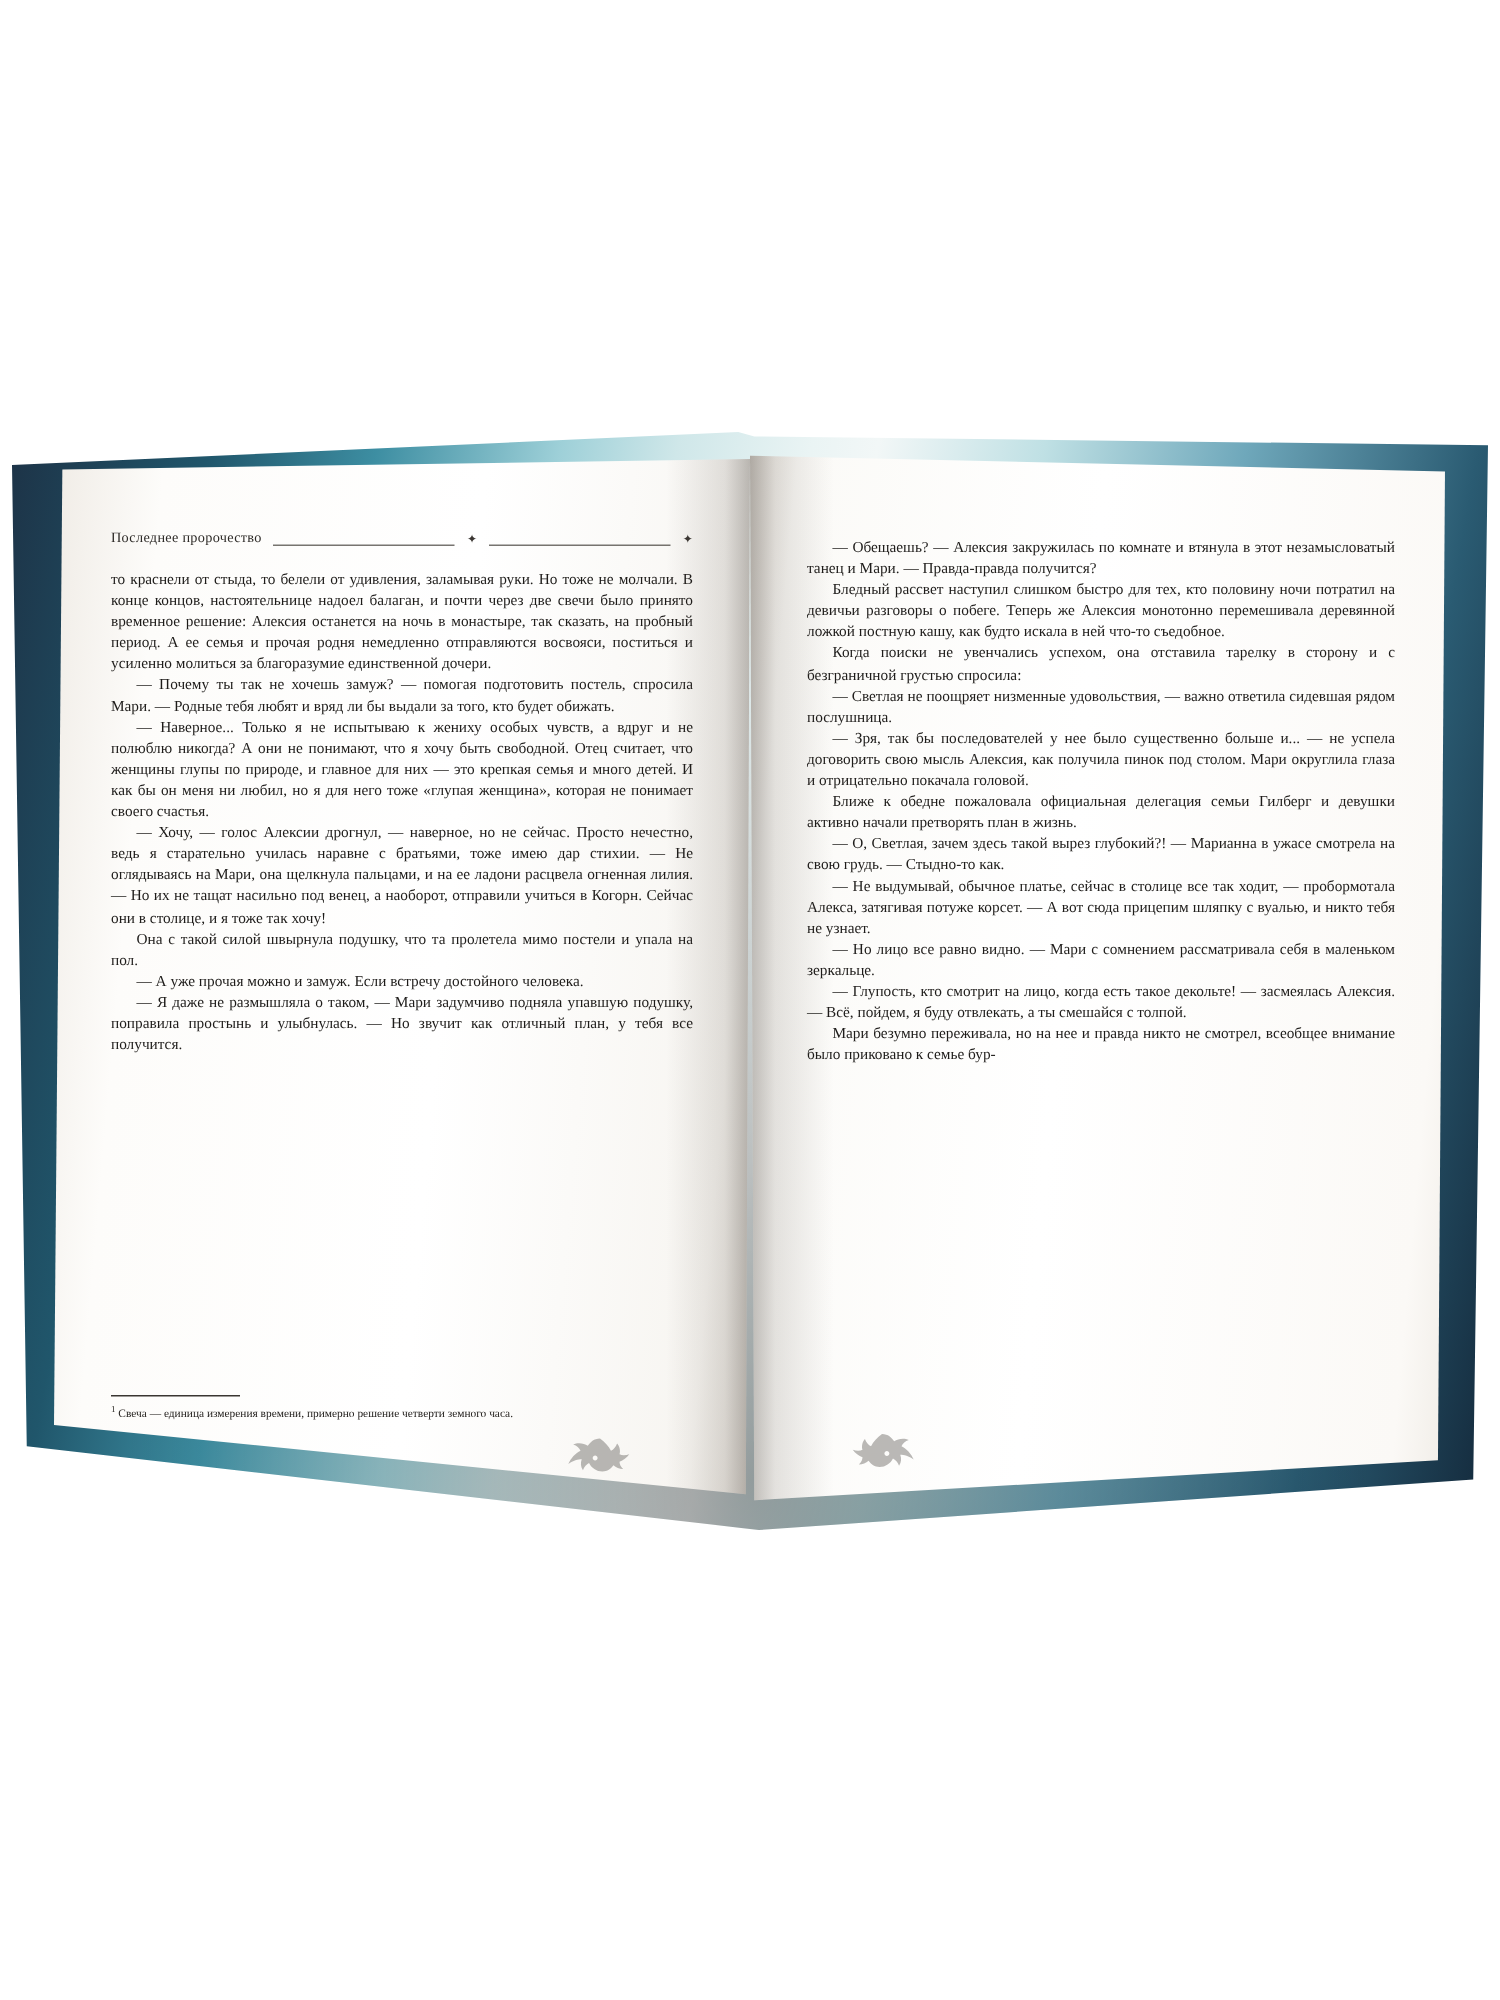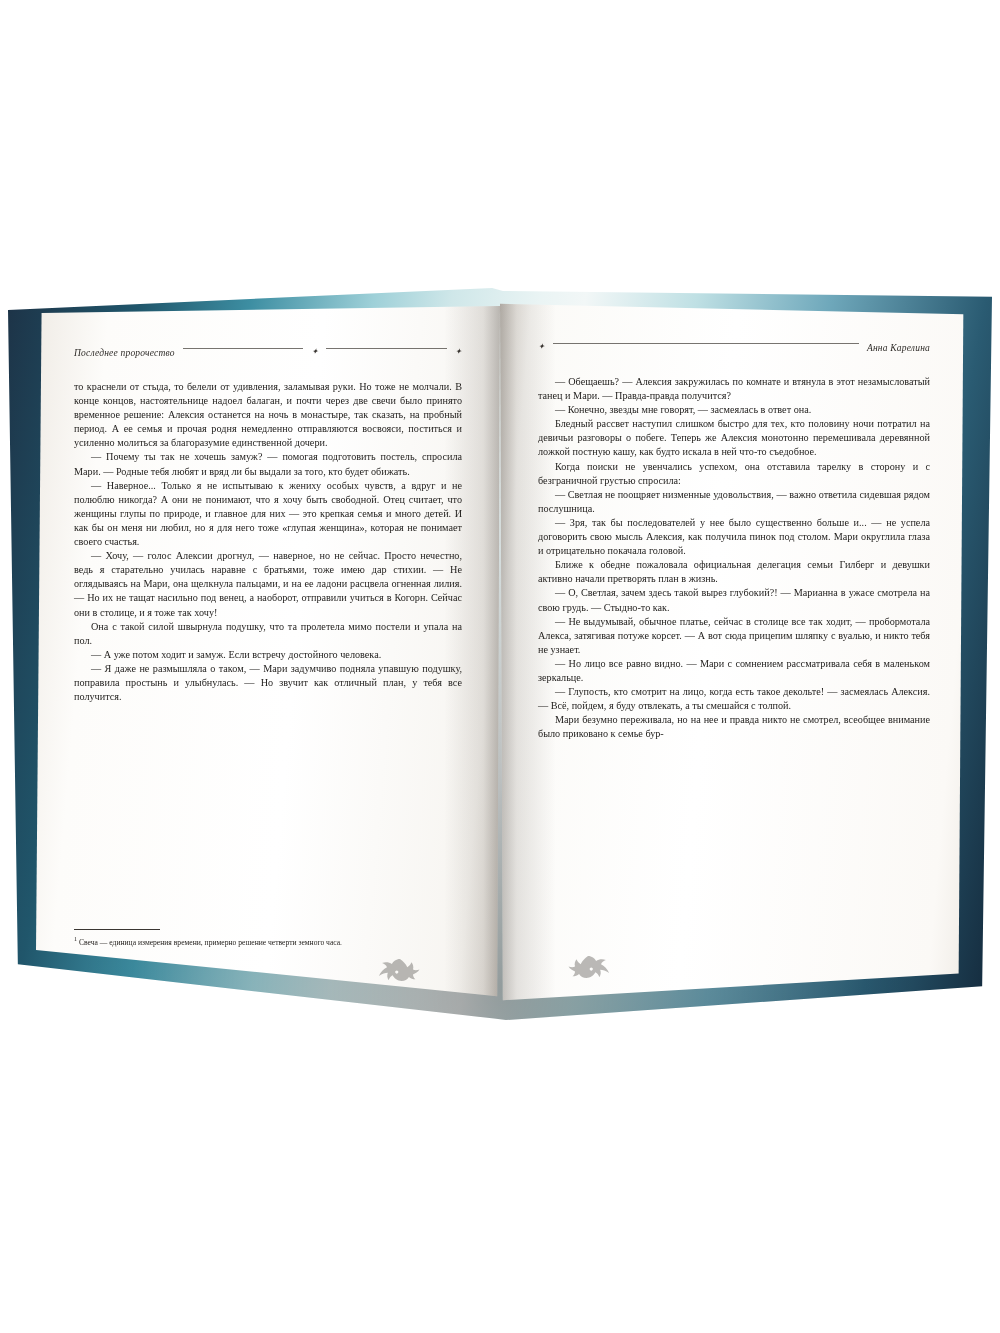--- a/index.html
+++ b/index.html
@@ -84,27 +84,26 @@
   .page-inner {
     position: absolute;
     inset: 0;
     padding: 42px 38px 30px 38px;
     box-sizing: border-box;
   }
 
   
   .runhead {
     display: flex;
-    align-items: flex-start;
+    align-items: flex-end;
     gap: 8px;
     font-size: 9.5px;
     letter-spacing: 0.2px;
     color: #2d2a27;
     height: 16px;
-    font-style: italic;
   }
   .runhead .rule {
     flex: 1;
     height: 1px;
     background: #4a4540;
     opacity: 0.75;
   }
   .runhead .orn {
     font-size: 8px;
     color: #3a3632;
@@ -181,21 +180,21 @@
           <span class="rule"></span>
           <span class="orn">✦</span>
         </div>
 
         <div class="body">
           <p>то краснели от стыда, то белели от удивления, заламывая руки. Но тоже не молчали. В конце концов, настоятельнице надоел балаган, и почти через две свечи было принято временное решение: Алексия останется на ночь в монастыре, так сказать, на пробный период. А ее семья и прочая родня немедленно отправляются восвояси, поститься и усиленно молиться за благоразумие единственной дочери.</p>
           <p class="ind">— Почему ты так не хочешь замуж? — помогая подготовить постель, спросила Мари. — Родные тебя любят и вряд ли бы выдали за того, кто будет обижать.</p>
           <p class="ind">— Наверное... Только я не испытываю к жениху особых чувств, а вдруг и не полюблю никогда? А они не понимают, что я хочу быть свободной. Отец считает, что женщины глупы по природе, и главное для них — это крепкая семья и много детей. И как бы он меня ни любил, но я для него тоже «глупая женщина», которая не понимает своего счастья.</p>
           <p class="ind">— Хочу, — голос Алексии дрогнул, — наверное, но не сейчас. Просто нечестно, ведь я старательно училась наравне с братьями, тоже имею дар стихии. — Не оглядываясь на Мари, она щелкнула пальцами, и на ее ладони расцвела огненная лилия. — Но их не тащат насильно под венец, а наоборот, отправили учиться в Когорн. Сейчас они в столице, и я тоже так хочу!</p>
           <p class="ind">Она с такой силой швырнула подушку, что та пролетела мимо постели и упала на пол.</p>
-          <p class="ind">— А уже потом ходит и замуж. Если встречу достойного человека.</p>
+          <p class="ind">— А уже прочая можно и замуж. Если встречу достойного человека.</p>
           <p class="ind">— Я даже не размышляла о таком, — Мари задумчиво подняла упавшую подушку, поправила простынь и улыбнулась. — Но звучит как отличный план, у тебя все получится.</p>
         </div>
 
         <div class="footnote">
           <div class="hr"></div>
           <div>
             <sup>1</sup>
             <span>Свеча — единица измерения времени, примерно решение четверти земного часа.</span>
           </div>
         </div>
@@ -208,29 +207,23 @@
             <path d="M28 22c1 0 2 1 2 2s-1 2-2 2-2-1-2-2 1-2 2-2z" fill="#fdfcfa"></path>
           </g>
         </svg>
       </div>
       <div class="gutter-l"></div>
     </div>
 
     <div class="page page-right">
       <div class="page-inner">
 
-        <div class="runhead right">
-          <span class="orn">✦</span>
-          <span class="rule"></span>
-          <span class="title">Анна Карелина</span>
-        </div>
 
         <div class="body">
           <p class="ind">— Обещаешь? — Алексия закружилась по комнате и втянула в этот незамысловатый танец и Мари. — Правда-правда получится?</p>
-          <p class="ind">— Конечно, звезды мне говорят, — засмеялась в ответ она.</p>
           <p class="ind">Бледный рассвет наступил слишком быстро для тех, кто половину ночи потратил на девичьи разговоры о побеге. Теперь же Алексия монотонно перемешивала деревянной ложкой постную кашу, как будто искала в ней что-то съедобное.</p>
           <p class="ind">Когда поиски не увенчались успехом, она отставила тарелку в сторону и с безграничной грустью спросила:</p>
           <p class="ind">— Светлая не поощряет низменные удовольствия, — важно ответила сидевшая рядом послушница.</p>
           <p class="ind">— Зря, так бы последователей у нее было существенно больше и... — не успела договорить свою мысль Алексия, как получила пинок под столом. Мари округлила глаза и отрицательно покачала головой.</p>
           <p class="ind">Ближе к обедне пожаловала официальная делегация семьи Гилберг и девушки активно начали претворять план в жизнь.</p>
           <p class="ind">— О, Светлая, зачем здесь такой вырез глубокий?! — Марианна в ужасе смотрела на свою грудь. — Стыдно-то как.</p>
           <p class="ind">— Не выдумывай, обычное платье, сейчас в столице все так ходит, — пробормотала Алекса, затягивая потуже корсет. — А вот сюда прицепим шляпку с вуалью, и никто тебя не узнает.</p>
           <p class="ind">— Но лицо все равно видно. — Мари с сомнением рассматривала себя в маленьком зеркальце.</p>
           <p class="ind">— Глупость, кто смотрит на лицо, когда есть такое декольте! — засмеялась Алексия. — Всё, пойдем, я буду отвлекать, а ты смешайся с толпой.</p>
           <p class="ind">Мари безумно переживала, но на нее и правда никто не смотрел, всеобщее внимание было приковано к семье бур-</p>

